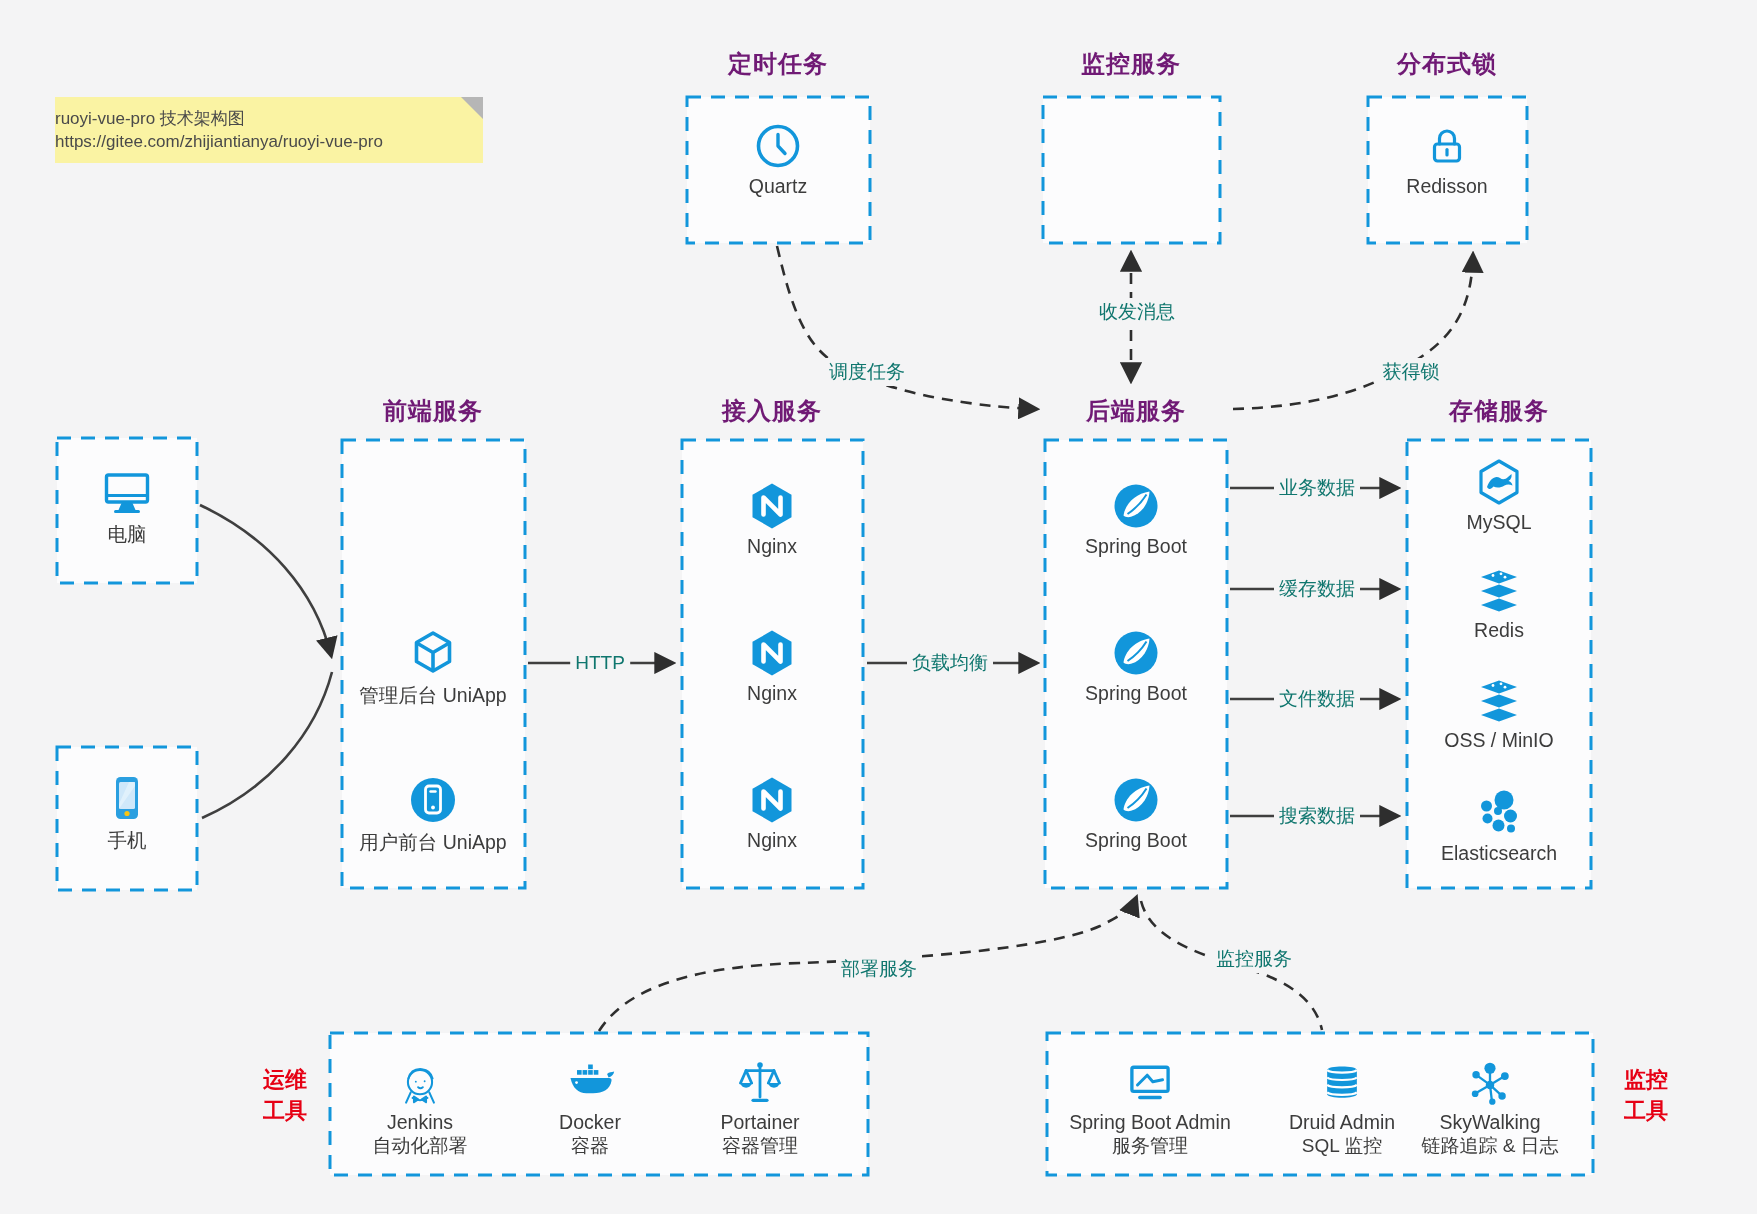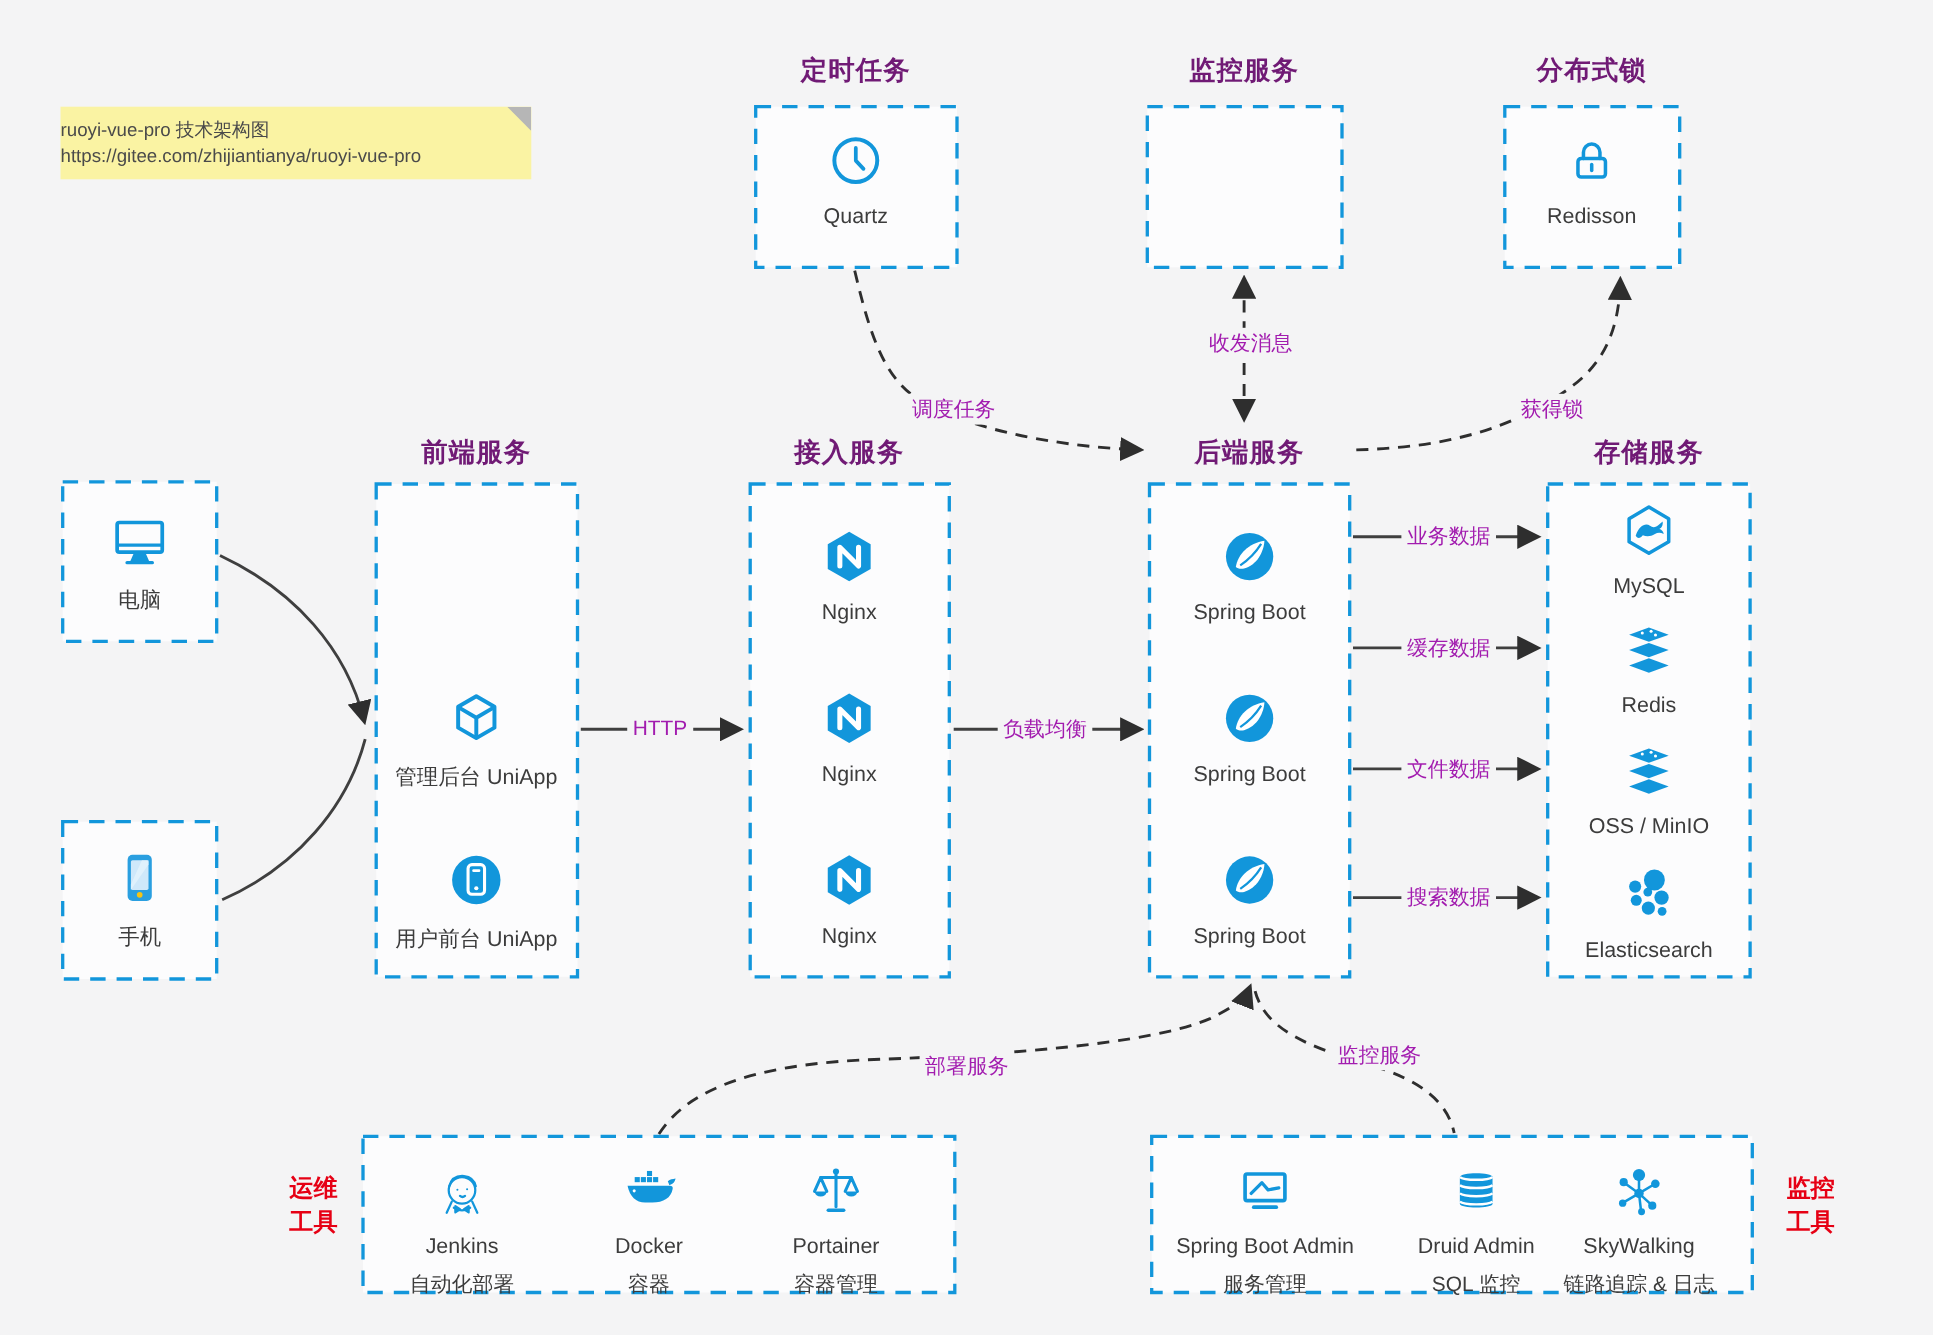--- a/index.html
+++ b/index.html
@@ -1,24 +1,24 @@
 <!DOCTYPE html>
 <html><head>
 <meta charset="utf-8">
 <style>
   html,body{margin:0;padding:0;background:#f4f4f5;font-family:"Liberation Sans","DejaVu Sans",sans-serif;}
   #stage{position:relative;width:1757px;height:1214px;overflow:hidden;background:#f4f4f5;}
   svg.wires{position:absolute;left:0;top:0;}
   .rtitle{position:absolute;transform:translateX(-50%);font-size:24px;font-weight:bold;color:#701a75;white-space:nowrap;letter-spacing:1px;}
   .rside{position:absolute;transform:translateX(-50%);font-size:22px;font-weight:bold;color:#e60014;text-align:center;line-height:31px;white-space:pre-line;}
-  .item{position:absolute;width:180px;display:flex;flex-direction:column;align-items:center;row-gap:12px;}
+  .item{position:absolute;width:180px;display:flex;flex-direction:column;align-items:center;row-gap:1px;}
   .item .ic{display:flex;align-items:center;justify-content:center;}
   .lbl{font-size:19.5px;color:#3c3c3c;white-space:nowrap;}
   .lbl-sub{font-size:19px;color:#3c3c3c;white-space:nowrap;margin-top:-2px;}
-  .elabel{position:absolute;transform:translate(-50%,-50%);font-size:19px;color:#a21caf;background:#f4f4f5;padding:1px 5px;white-space:nowrap;}
+  .elabel{position:absolute;transform:translate(-50%,-50%);font-size:19px;color:#0f766e;background:#f4f4f5;padding:1px 5px;white-space:nowrap;}
   .note{position:absolute;left:55px;top:97px;width:428px;height:66px;background:#faf3a3;color:#4a4a4a;font-size:17px;line-height:23px;padding:10px 0 0 0;box-sizing:border-box;}
   .fold{position:absolute;left:461px;top:97px;width:22px;height:22px;background:#b6b6b6;clip-path:polygon(0 0,100% 0,100% 100%);}
 </style>
 </head>
 <body>
 
 <div id="stage">
 
   <svg class="wires" width="1757" height="1214">
     <defs>

